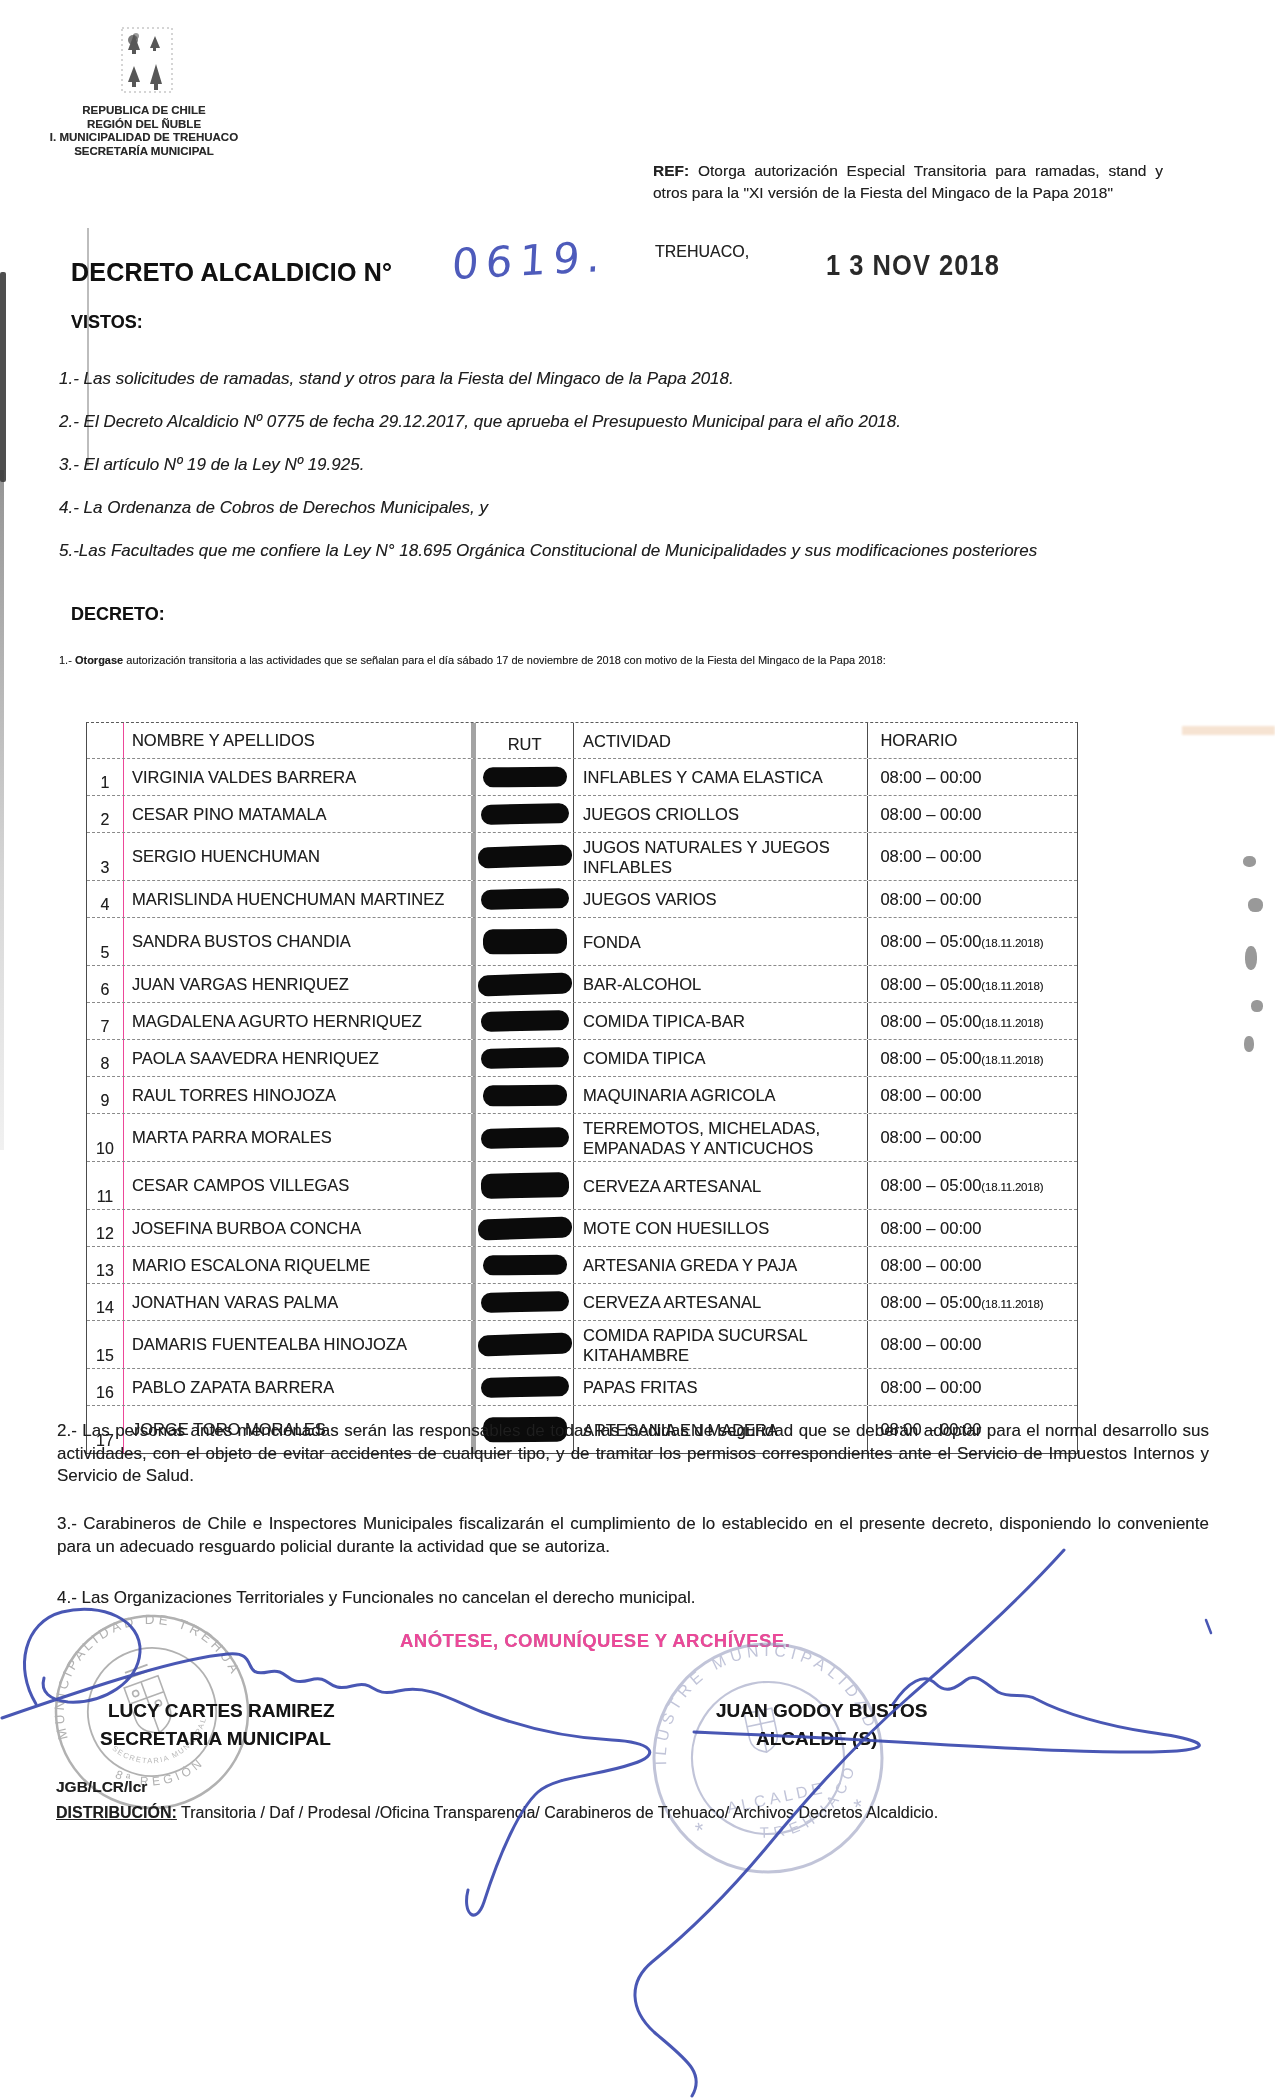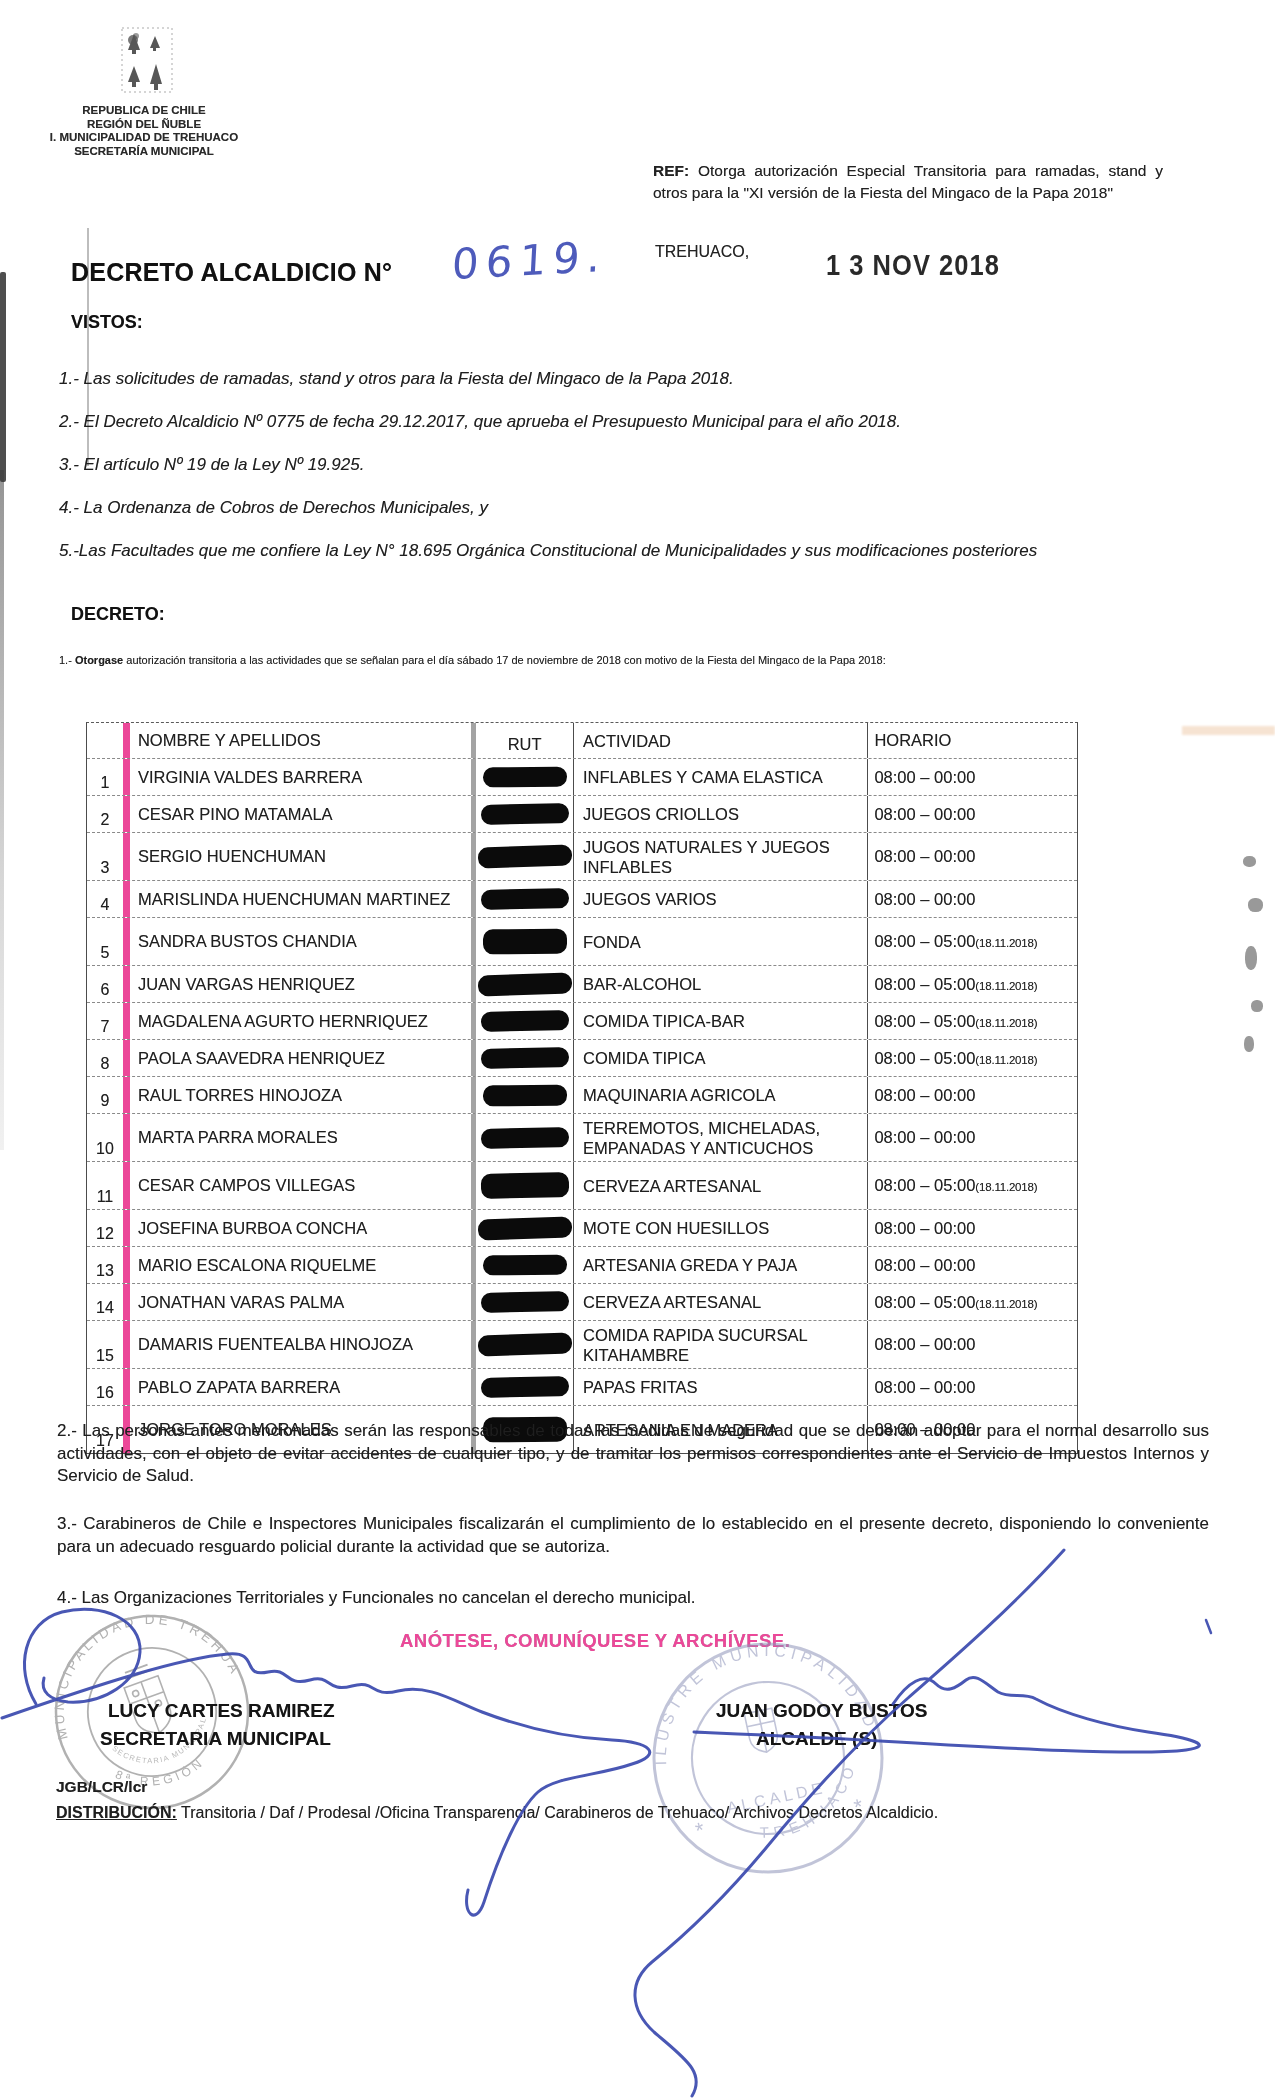--- a/index.html
+++ b/index.html
@@ -39,24 +39,24 @@
   
   .dtable{left:86px;top:722px;width:992px;border:1.5px solid #4c4c4c;
           border-top:1.2px dashed #5a5a5a;box-sizing:border-box;font-size:16.5px;}
   .thead,.trow{display:flex;align-items:stretch;}
   .thead{min-height:35px;}
   .trow{border-top:1.2px dashed #8a8a8a;min-height:36px;}
   .trow:nth-child(3),.trow:nth-child(5),.trow:nth-child(10),
   .trow:nth-child(11),.trow:nth-child(15),.trow:nth-child(17){min-height:47px;}
   .c{box-sizing:border-box;display:flex;align-items:center;}
   .cn{width:36px;align-items:flex-end;justify-content:center;padding-bottom:3px;font-size:16px;}
-  .cname{width:349px;border-left:7px solid #ec4899;padding:2px 6px 2px 8px;}
+  .cname{width:349px;border-left:1px solid #ec4899;padding:2px 6px 2px 8px;}
   .crut{width:102px;border-left:5px solid #a3a3a3;justify-content:center;}
   .cact{width:295px;border-left:1px solid #4c4c4c;padding:3px 6px 3px 9px;line-height:20px;}
-  .chor{width:210px;border-left:1px solid #4c4c4c;padding-left:6px;}
+  .chor{width:210px;border-left:1px solid #4c4c4c;padding-left:12px;}
   .thead .cn{border-left:none;}
   .thead .c{font-size:16.5px;}
   .thead .crut{align-items:flex-end;padding-bottom:4px;}
   .hnote{font-size:11.5px;letter-spacing:-.2px;padding-top:3px;}
   .bar{display:block;width:88px;height:20px;background:#0b0b0b;border-radius:10px;
        transform:rotate(-1.2deg);}
   .trow:nth-child(3n) .bar{width:94px;height:21px;transform:rotate(-2deg);}
   .trow:nth-child(4n+1) .bar{width:84px;transform:rotate(-.6deg);}
   .trow:nth-child(5) .bar,.trow:nth-child(11) .bar,.trow:nth-child(17) .bar{height:25px;}
   

